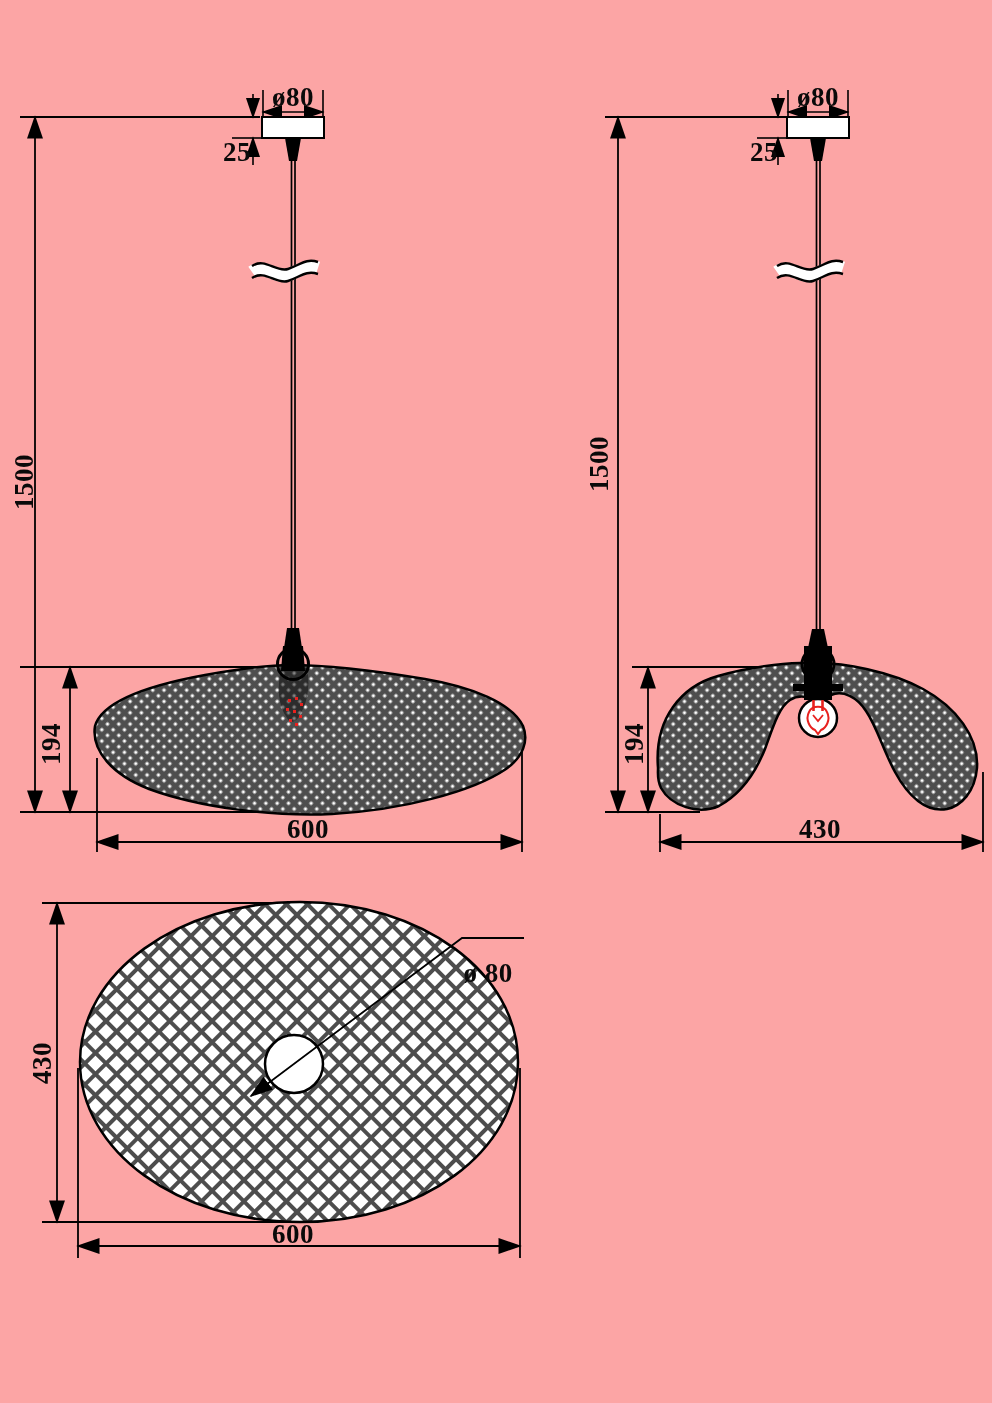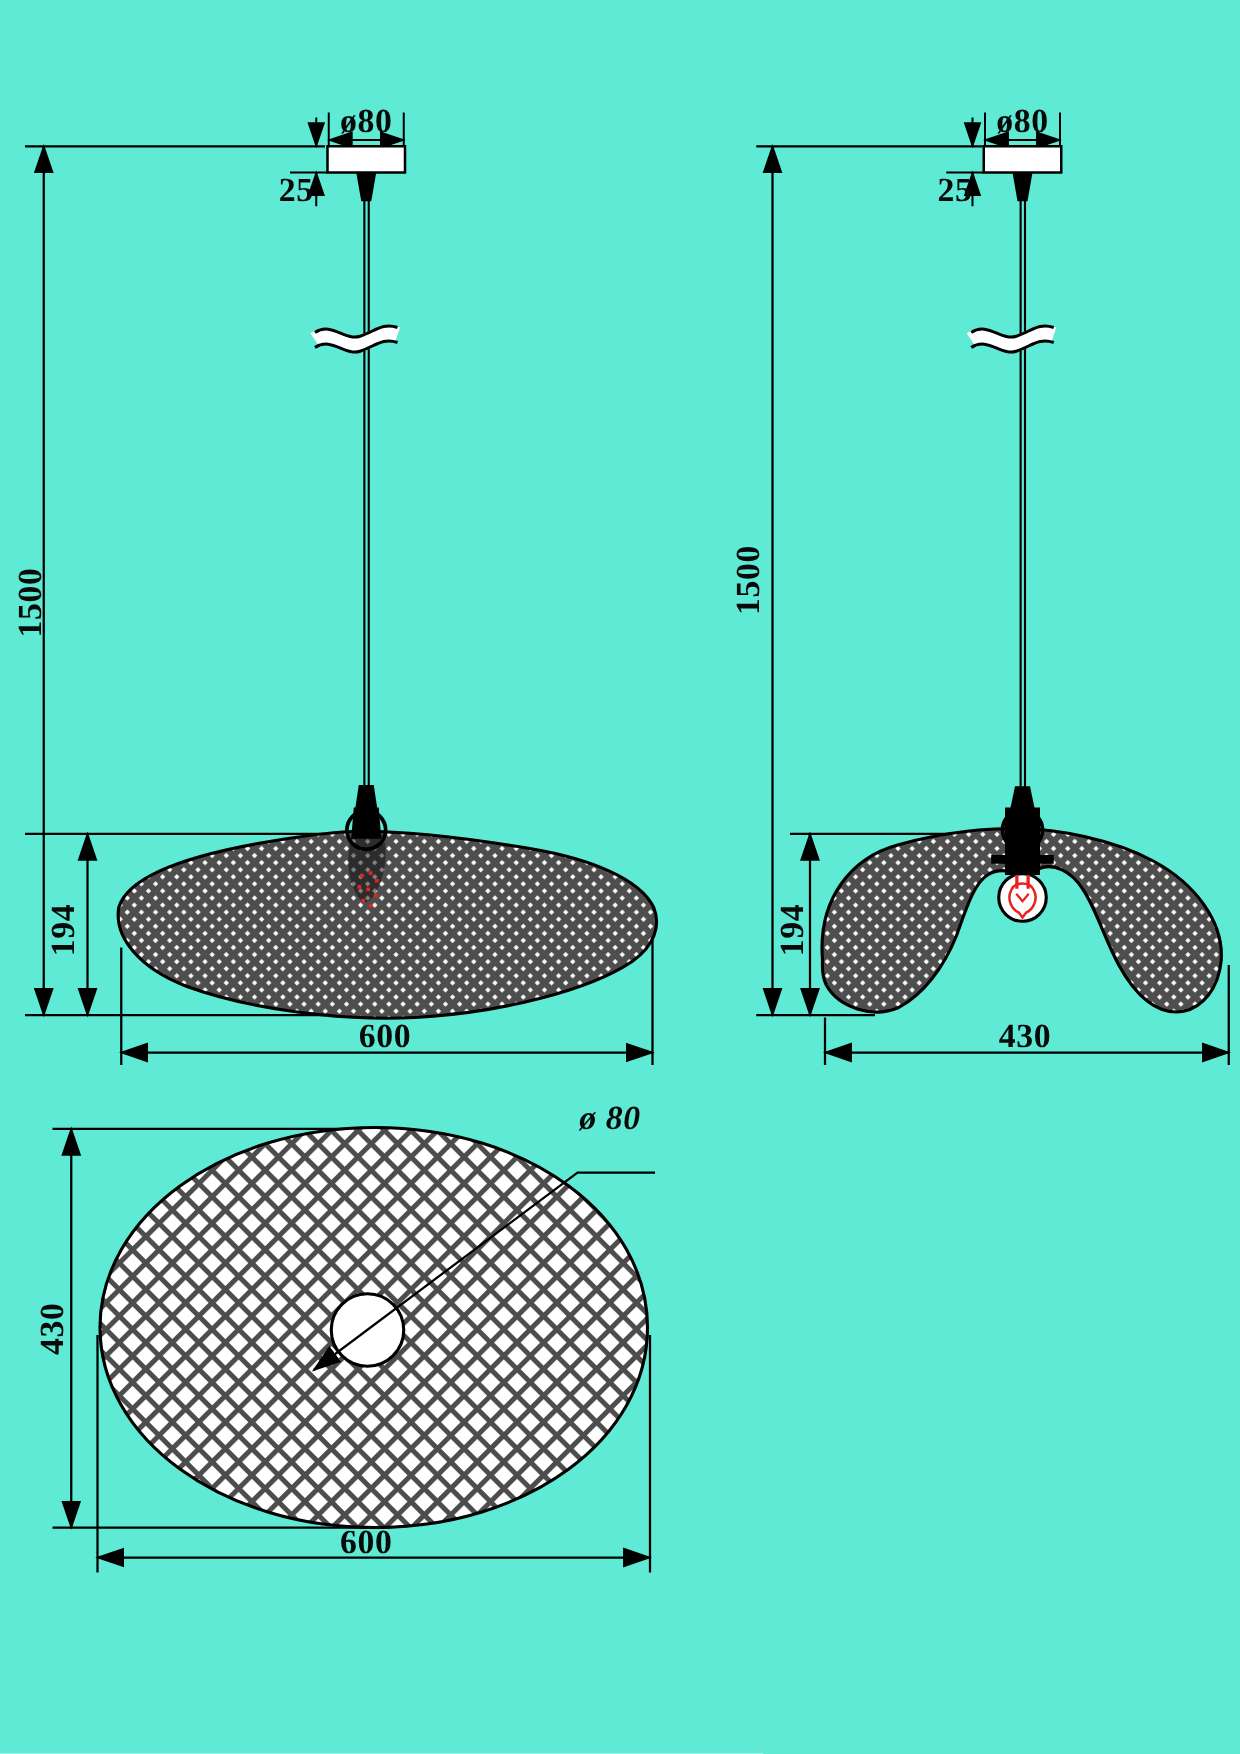--- a/index.html
+++ b/index.html
@@ -1,16 +1,16 @@
 <!DOCTYPE html>
 <html><head>
 <meta charset="utf-8">
 <style>
   html,body{margin:0;padding:0;background:#ffffff;}
-  .stage{position:relative;width:992px;height:1403px;background:#5eead4;overflow:hidden;
+  .stage{position:relative;width:992px;height:1403px;background:#fca5a5;overflow:hidden;
          font-family:"Liberation Serif", serif;}
   .stage svg{position:absolute;left:0;top:0;}
   .lbl{position:absolute;transform:translate(-50%,-50%);
        font-family:"Liberation Serif", serif;font-weight:bold;font-size:27px;
        color:#0a0a0a;white-space:nowrap;line-height:1;letter-spacing:0.5px;}
   .rot{transform:translate(-50%,-50%) rotate(-90deg);}
 </style>
 </head>
 <body>
 
@@ -173,17 +173,17 @@
 <div class="lbl rot" style="left:24px;top:482px;">1500</div>
 <div class="lbl rot" style="left:51px;top:744px;">194</div>
 <div class="lbl" style="left:308px;top:829px;">600</div>
 
 <div class="lbl" style="left:818px;top:97px;">ø80</div>
 <div class="lbl" style="left:764px;top:152px;">25</div>
 <div class="lbl rot" style="left:599px;top:464px;">1500</div>
 <div class="lbl rot" style="left:634px;top:744px;">194</div>
 <div class="lbl" style="left:820px;top:829px;">430</div>
 
-<div class="lbl" style="left:488px;top:895px;font-style:italic;">ø 80</div>
+<div class="lbl" style="left:488px;top:973px;">ø 80</div>
 <div class="lbl rot" style="left:42px;top:1063px;">430</div>
 <div class="lbl" style="left:293px;top:1234px;">600</div>
 
 </div>
 
 </body></html>

